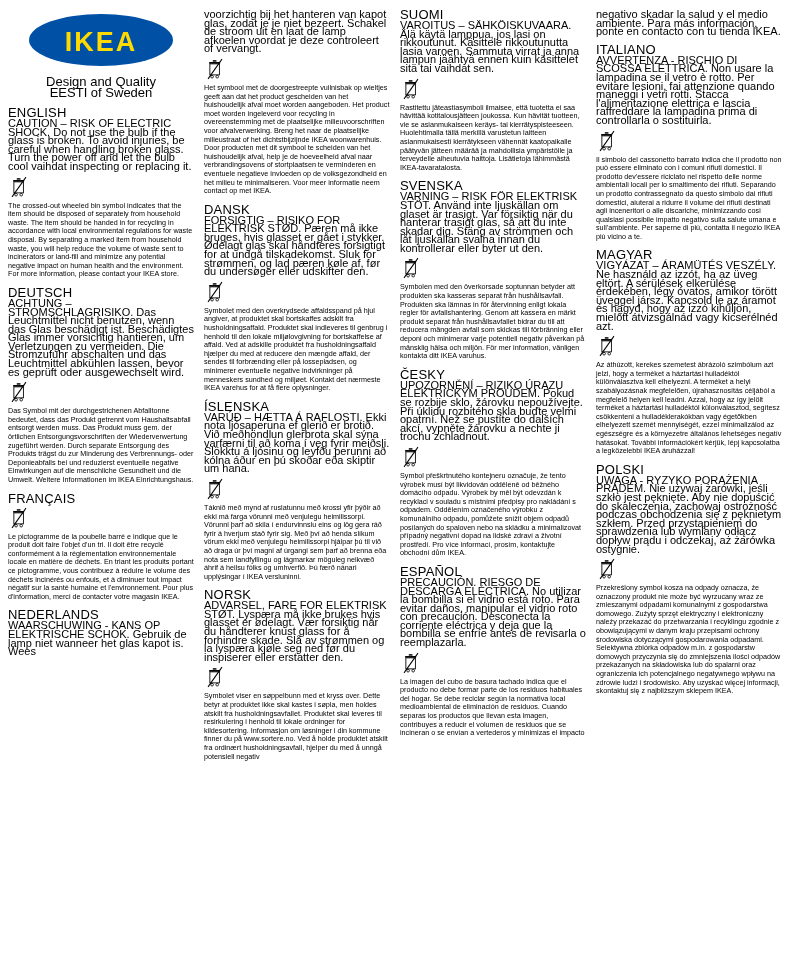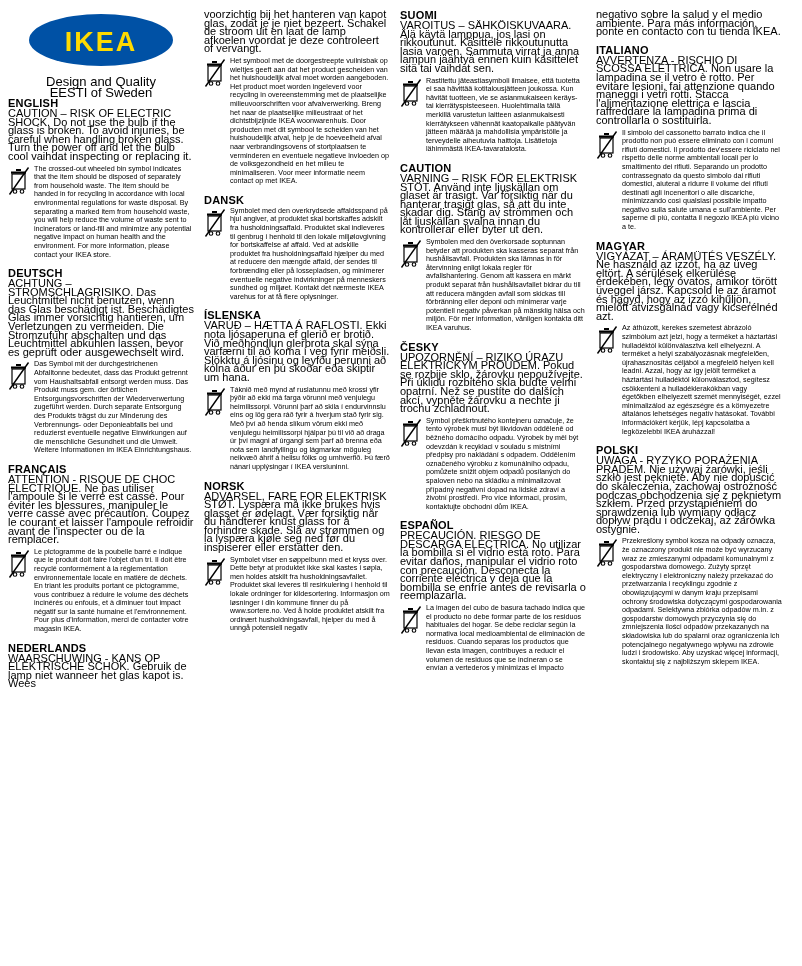--- a/index.html
+++ b/index.html
@@ -31,52 +31,53 @@
     gap: 10px;
   }
   .col {
     width: 186px;
     flex: 0 0 186px;
     box-sizing: border-box;
   }
   .logo-block {
     width: 100%;
     text-align: center;
+    margin-bottom: 10px;
   }
   .ikea-logo {
     width: 150px;
     height: 60px;
     margin: 0 auto 6px auto;
     display: block;
   }
   .logo-caption {
     font-size: 13px;
     line-height: 11px;
     text-align: center;
     color: #000;
   }
   .sec {
     margin-bottom: 9px;
   }
   h2.lang {
-    font-size: 11px;
-    font-weight: bold;
+    font-size: 13px;
+    font-weight: normal;
     margin: 0 0 1px 0;
     letter-spacing: 0.2px;
     line-height: 10px;
   }
   p.body {
     font-size: 11px;
     line-height: 8.6px;
     margin: 0 0 4px 0;
     text-align: left;
   }
   .weee-row {
     display: flex;
-    flex-direction: row;
+    flex-direction: column;
     align-items: flex-start;
     gap: 4px;
     margin-top: 2px;
   }
   .weee-icon {
     flex: 0 0 22px;
     width: 22px;
     height: 30px;
     margin-top: 1px;
   }
@@ -130,21 +131,20 @@
             <circle cx="7" cy="25.5" r="1.8" fill="none" stroke="#000" stroke-width="1.1"></circle>
             <circle cx="14" cy="25.5" r="1.8" fill="none" stroke="#000" stroke-width="1.1"></circle>
             <line x1="1.5" y1="28.5" x2="20.5" y2="1.5" stroke="#000" stroke-width="1.4"></line>
           </svg>
           <div class="weee-text">Das Symbol mit der durchgestrichenen Abfalltonne bedeutet, dass das Produkt getrennt vom Haushaltsabfall entsorgt werden muss. Das Produkt muss gem. der örtlichen Entsorgungsvorschriften der Wiederverwertung zugeführt werden. Durch separate Entsorgung des Produkts trägst du zur Minderung des Verbrennungs- oder Deponieabfalls bei und reduzierst eventuelle negative Einwirkungen auf die menschliche Gesundheit und die Umwelt. Weitere Informationen im IKEA Einrichtungshaus.</div>
         </div>
       </div>
 
       <div class="sec">
         <h2 class="lang">FRANÇAIS</h2>
-        <p class="body">ATTENTION - RISQUE DE CHOC ÉLECTRIQUE. Ne pas utiliser l'ampoule si le verre est cassé. Pour éviter les blessures, manipuler le verre cassé avec précaution. Coupez le courant et laisser l'ampoule refroidir avant de l'inspecter ou de la remplacer.</p>
         <div class="weee-row">
           <svg class="weee-icon" viewBox="0 0 22 30">
             <rect x="4" y="8" width="13" height="15" fill="none" stroke="#000" stroke-width="1.2"></rect>
             <rect x="3" y="5.5" width="15" height="2.2" fill="#000"></rect>
             <rect x="8" y="3" width="5" height="2" fill="#000"></rect>
             <circle cx="7" cy="25.5" r="1.8" fill="none" stroke="#000" stroke-width="1.1"></circle>
             <circle cx="14" cy="25.5" r="1.8" fill="none" stroke="#000" stroke-width="1.1"></circle>
             <line x1="1.5" y1="28.5" x2="20.5" y2="1.5" stroke="#000" stroke-width="1.4"></line>
           </svg>
           <div class="weee-text">Le pictogramme de la poubelle barré  e indique que le produit doit faire l'objet d'un tri. Il doit être recyclé conformément à la réglementation environnementale locale en matière de déchets. En triant les produits portant ce pictogramme, vous contribuez à réduire le volume des déchets incinérés ou enfouis, et à diminuer tout impact négatif sur la santé humaine et l'environnement. Pour plus d'information, merci de contacter votre magasin IKEA.</div>
@@ -168,20 +168,21 @@
             <circle cx="7" cy="25.5" r="1.8" fill="none" stroke="#000" stroke-width="1.1"></circle>
             <circle cx="14" cy="25.5" r="1.8" fill="none" stroke="#000" stroke-width="1.1"></circle>
             <line x1="1.5" y1="28.5" x2="20.5" y2="1.5" stroke="#000" stroke-width="1.4"></line>
           </svg>
           <div class="weee-text">Het symbool met de doorgestreepte vuilnisbak op wieltjes geeft aan dat het product gescheiden van het huishoudelijk afval moet worden aangeboden. Het product moet worden ingeleverd voor recycling in overeenstemming met de plaatselijke milieuvoorschriften voor afvalverwerking. Breng het naar de plaatselijke milieustraat of het dichtstbijzijnde IKEA woonwarenhuis. Door producten met dit symbool te scheiden van het huishoudelijk afval, help je de hoeveelheid afval naar verbrandingsovens of stortplaatsen te verminderen en eventuele negatieve invloeden op de volksgezondheid en het milieu te minimaliseren. Voor meer informatie neem contact op met IKEA.</div>
         </div>
       </div>
 
       <div class="sec">
         <h2 class="lang">DANSK</h2>
+        <p class="body">FORSIGTIG – RISIKO FOR ELEKTRISK STØD. Pæren må ikke bruges, hvis glasset er gået i stykker. Ødelagt glas skal håndteres forsigtigt for at undgå tilskadekomst. Sluk for strømmen, og lad pæren køle af, før du undersøger eller udskifter den.</p>
         <div class="weee-row">
           <svg class="weee-icon" viewBox="0 0 22 30">
             <rect x="4" y="8" width="13" height="15" fill="none" stroke="#000" stroke-width="1.2"></rect>
             <rect x="3" y="5.5" width="15" height="2.2" fill="#000"></rect>
             <rect x="8" y="3" width="5" height="2" fill="#000"></rect>
             <circle cx="7" cy="25.5" r="1.8" fill="none" stroke="#000" stroke-width="1.1"></circle>
             <circle cx="14" cy="25.5" r="1.8" fill="none" stroke="#000" stroke-width="1.1"></circle>
             <line x1="1.5" y1="28.5" x2="20.5" y2="1.5" stroke="#000" stroke-width="1.4"></line>
           </svg>
           <div class="weee-text">Symbolet med den overkrydsede affaldsspand på hjul angiver, at produktet skal bortskaffes adskilt fra husholdningsaffald. Produktet skal indleveres til genbrug i henhold til den lokale miljølovgivning for bortskaffelse af affald. Ved at adskille produktet fra husholdningsaffald hjælper du med at reducere den mængde affald, der sendes til forbrænding eller på lossepladsen, og minimerer eventuelle negative indvirkninger på menneskers sundhed og miljøet. Kontakt det nærmeste IKEA varehus for at få flere oplysninger.</div>
@@ -233,21 +234,21 @@
             <rect x="8" y="3" width="5" height="2" fill="#000"></rect>
             <circle cx="7" cy="25.5" r="1.8" fill="none" stroke="#000" stroke-width="1.1"></circle>
             <circle cx="14" cy="25.5" r="1.8" fill="none" stroke="#000" stroke-width="1.1"></circle>
             <line x1="1.5" y1="28.5" x2="20.5" y2="1.5" stroke="#000" stroke-width="1.4"></line>
           </svg>
           <div class="weee-text">Rastitettu jäteastiasymboli ilmaisee, että tuotetta ei saa hävittää kotitalousjätteen joukossa. Kun hävität tuotteen, vie se asianmukaiseen keräys- tai kierrätyspisteeseen. Huolehtimalla tällä merkillä varustetun laitteen asianmukaisesti kierrätykseen vähennät kaatopaikalle päätyvän jätteen määrää ja mahdollisia ympäristölle ja terveydelle aiheutuvia haittoja. Lisätietoja lähimmästä IKEA-tavaratalosta.</div>
         </div>
       </div>
 
       <div class="sec">
-        <h2 class="lang">CAUTION</h2>
+        <h2 class="lang">SVENSKA</h2>
         <p class="body">VARNING – RISK FÖR ELEKTRISK STÖT. Använd inte ljuskällan om glaset är trasigt. Var försiktig när du hanterar trasigt glas, så att du inte skadar dig. Stäng av strömmen och låt ljuskällan svalna innan du kontrollerar eller byter ut den.</p>
         <div class="weee-row">
           <svg class="weee-icon" viewBox="0 0 22 30">
             <rect x="4" y="8" width="13" height="15" fill="none" stroke="#000" stroke-width="1.2"></rect>
             <rect x="3" y="5.5" width="15" height="2.2" fill="#000"></rect>
             <rect x="8" y="3" width="5" height="2" fill="#000"></rect>
             <circle cx="7" cy="25.5" r="1.8" fill="none" stroke="#000" stroke-width="1.1"></circle>
             <circle cx="14" cy="25.5" r="1.8" fill="none" stroke="#000" stroke-width="1.1"></circle>
             <line x1="1.5" y1="28.5" x2="20.5" y2="1.5" stroke="#000" stroke-width="1.4"></line>
           </svg>
@@ -283,21 +284,21 @@
             <circle cx="14" cy="25.5" r="1.8" fill="none" stroke="#000" stroke-width="1.1"></circle>
             <line x1="1.5" y1="28.5" x2="20.5" y2="1.5" stroke="#000" stroke-width="1.4"></line>
           </svg>
           <div class="weee-text">La imagen del cubo de basura tachado indica que el producto no debe formar parte de los residuos habituales del hogar. Se debe reciclar según la normativa local medioambiental de eliminación de residuos. Cuando separas los productos que llevan esta imagen, contribuyes a reducir el volumen de residuos que se incineran o se envían a vertederos y minimizas el impacto</div>
         </div>
       </div>
     </div>
 
     <div class="col">
       <div class="sec">
-        <p class="body">negativo sobre la salud y el medio ambiente. Para más información, ponte en contacto con tu tienda IKEA.</p>
+        <p class="body">negativo skadar la salud y el medio ambiente. Para más información, ponte en contacto con tu tienda IKEA.</p>
       </div>
 
       <div class="sec">
         <h2 class="lang">ITALIANO</h2>
         <p class="body">AVVERTENZA - RISCHIO DI SCOSSA ELETTRICA. Non usare la lampadina se il vetro è rotto. Per evitare lesioni, fai attenzione quando maneggi i vetri rotti. Stacca l'alimentazione elettrica e lascia raffreddare la lampadina prima di controllarla o sostituirla.</p>
         <div class="weee-row">
           <svg class="weee-icon" viewBox="0 0 22 30">
             <rect x="4" y="8" width="13" height="15" fill="none" stroke="#000" stroke-width="1.2"></rect>
             <rect x="3" y="5.5" width="15" height="2.2" fill="#000"></rect>
             <rect x="8" y="3" width="5" height="2" fill="#000"></rect>

